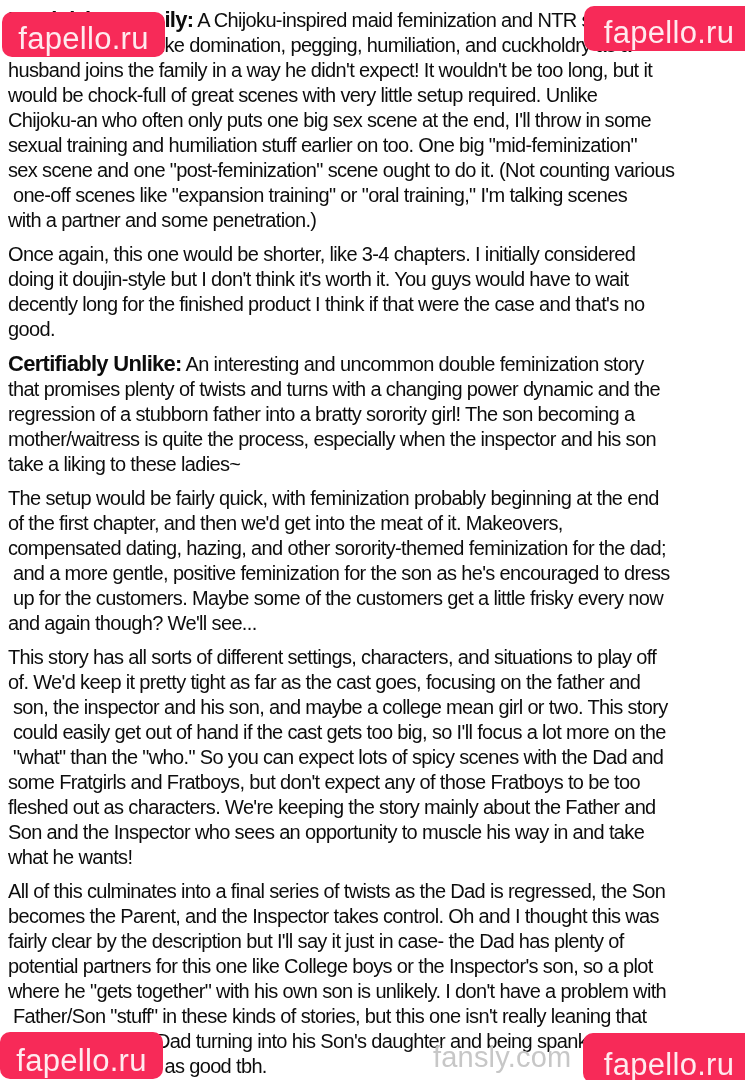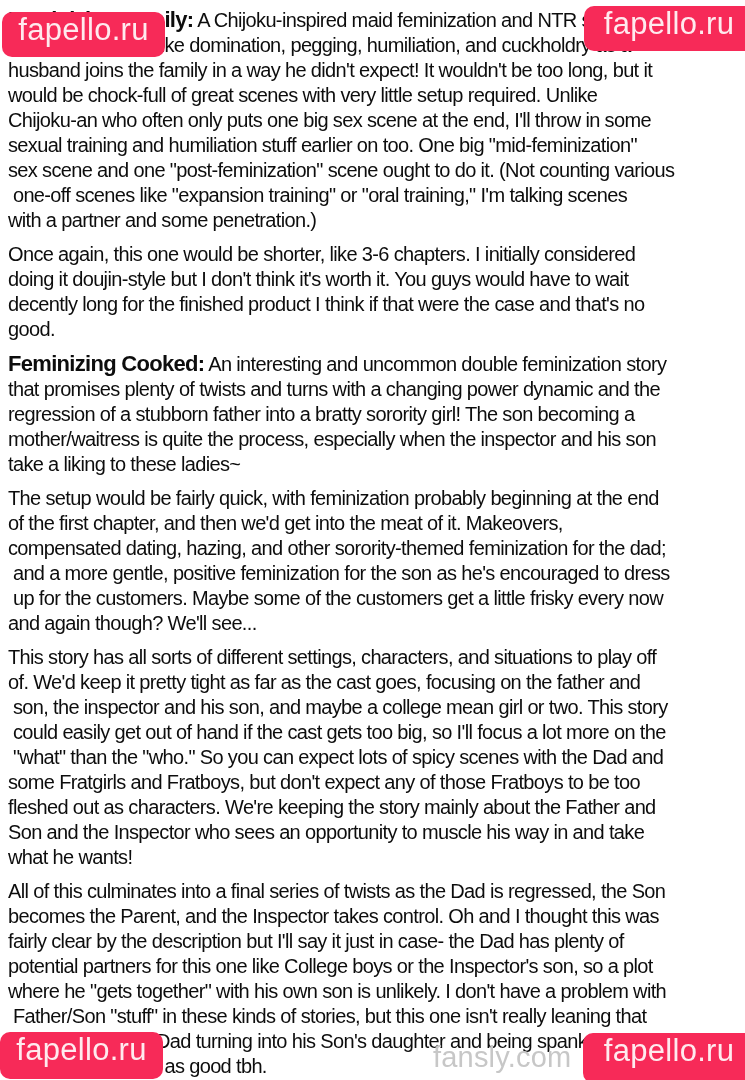--- a/index.html
+++ b/index.html
@@ -44,21 +44,21 @@
     z-index: 2;
     font-weight: 400;
   }
   .badge {
     position: absolute;
     width: 163px;
     height: 45px;
     background: #f72a58;
     border-radius: 10px;
     display: flex;
-    align-items: flex-start;
+    align-items: flex-end;
     justify-content: center;
     z-index: 3;
   }
   .badge span {
     color: rgba(255,255,255,0.90);
     font-size: 31px;
     letter-spacing: 0.3px;
     white-space: nowrap;
   }
   .badge-tl { left: 2px;   top: 12px; }
@@ -73,26 +73,26 @@
   <p class="para"><strong class="lead">Feminizing Family:</strong><span> A Chijoku-inspired maid feminization and NTR story. Lots
 of spicy stuff here like domination, pegging, humiliation, and cuckholdry as a
 husband joins the family in a way he didn't expect! It wouldn't be too long, but it
 would be chock-full of great scenes with very little setup required. Unlike
 Chijoku-an who often only puts one big sex scene at the end, I'll throw in some
 sexual training and humiliation stuff earlier on too. One big "mid-feminization"
 sex scene and one "post-feminization" scene ought to do it. (Not counting various
  one-off scenes like "expansion training" or "oral training," I'm talking scenes
 with a partner and some penetration.)</span></p>
 
-  <p class="para"><span>Once again, this one would be shorter, like 3-6 chapters. I initially considered
+  <p class="para"><span>Once again, this one would be shorter, like 3-4 chapters. I initially considered
 doing it doujin-style but I don't think it's worth it. You guys would have to wait
 decently long for the finished product I think if that were the case and that's no
 good.</span></p>
 
-  <p class="para"><strong class="lead">Feminizing Cooked:</strong><span> An interesting and uncommon double feminization story
+  <p class="para"><strong class="lead">Certifiably Unlike:</strong><span> An interesting and uncommon double feminization story
 that promises plenty of twists and turns with a changing power dynamic and the
 regression of a stubborn father into a bratty sorority girl! The son becoming a
 mother/waitress is quite the process, especially when the inspector and his son
 take a liking to these ladies~</span></p>
 
   <p class="para"><span>The setup would be fairly quick, with feminization probably beginning at the end
 of the first chapter, and then we'd get into the meat of it. Makeovers,
 compensated dating, hazing, and other sorority-themed feminization for the dad;
  and a more gentle, positive feminization for the son as he's encouraged to dress
  up for the customers. Maybe some of the customers get a little frisky every now

